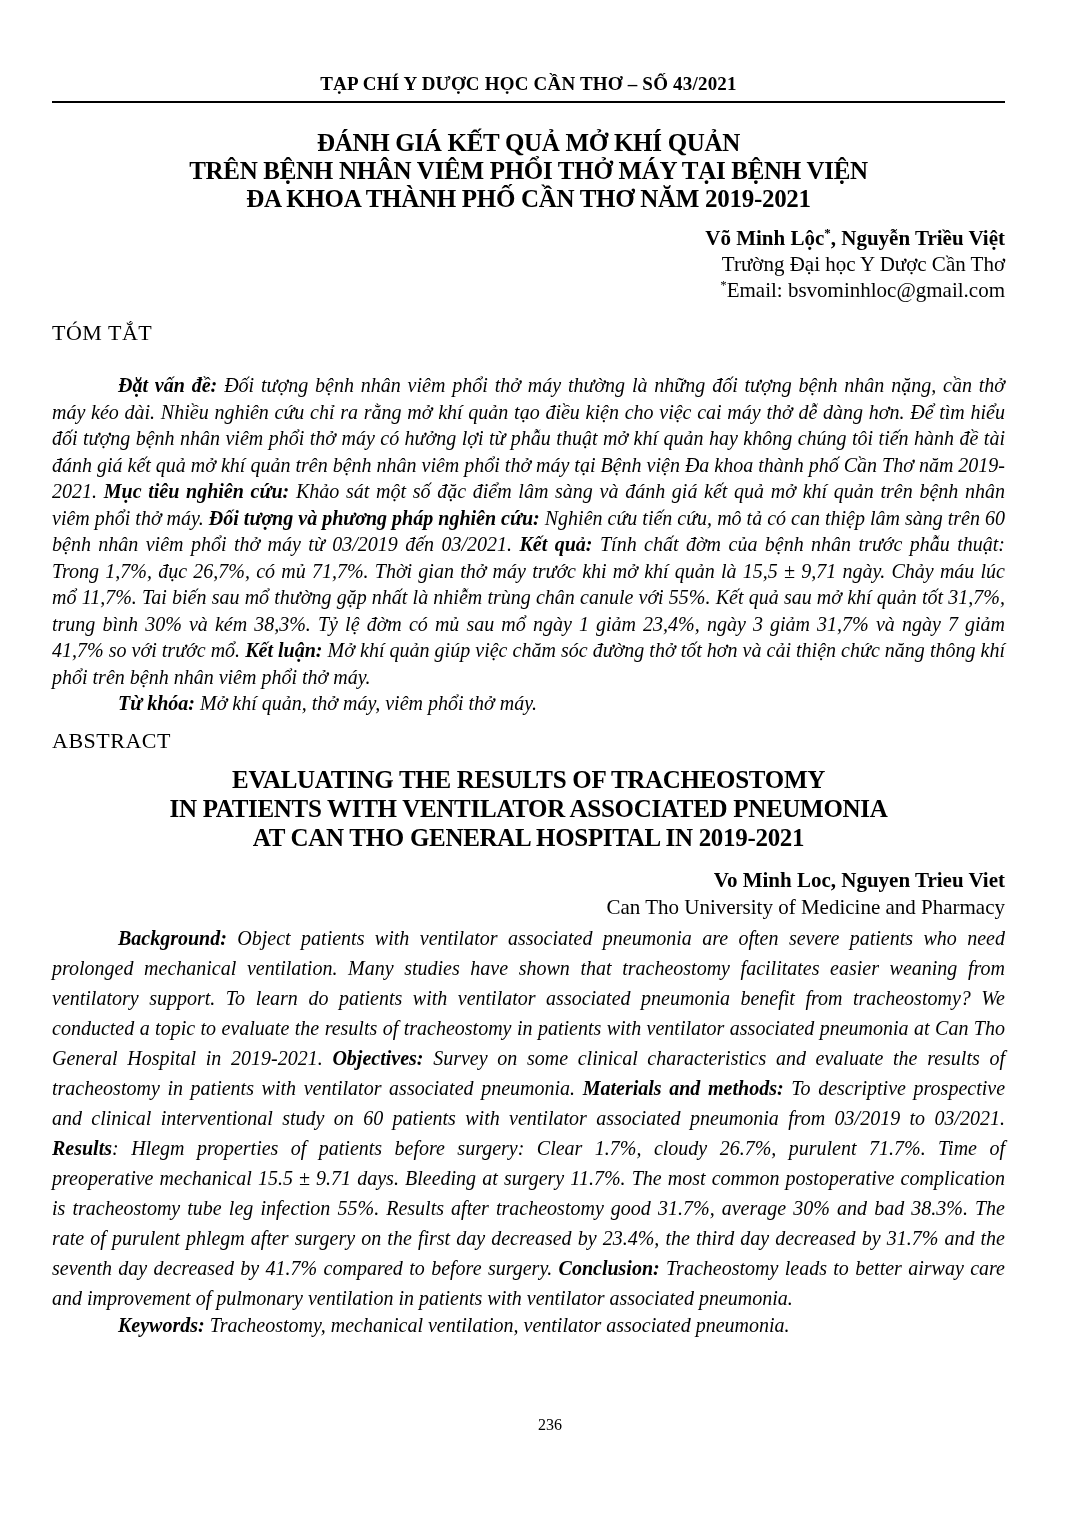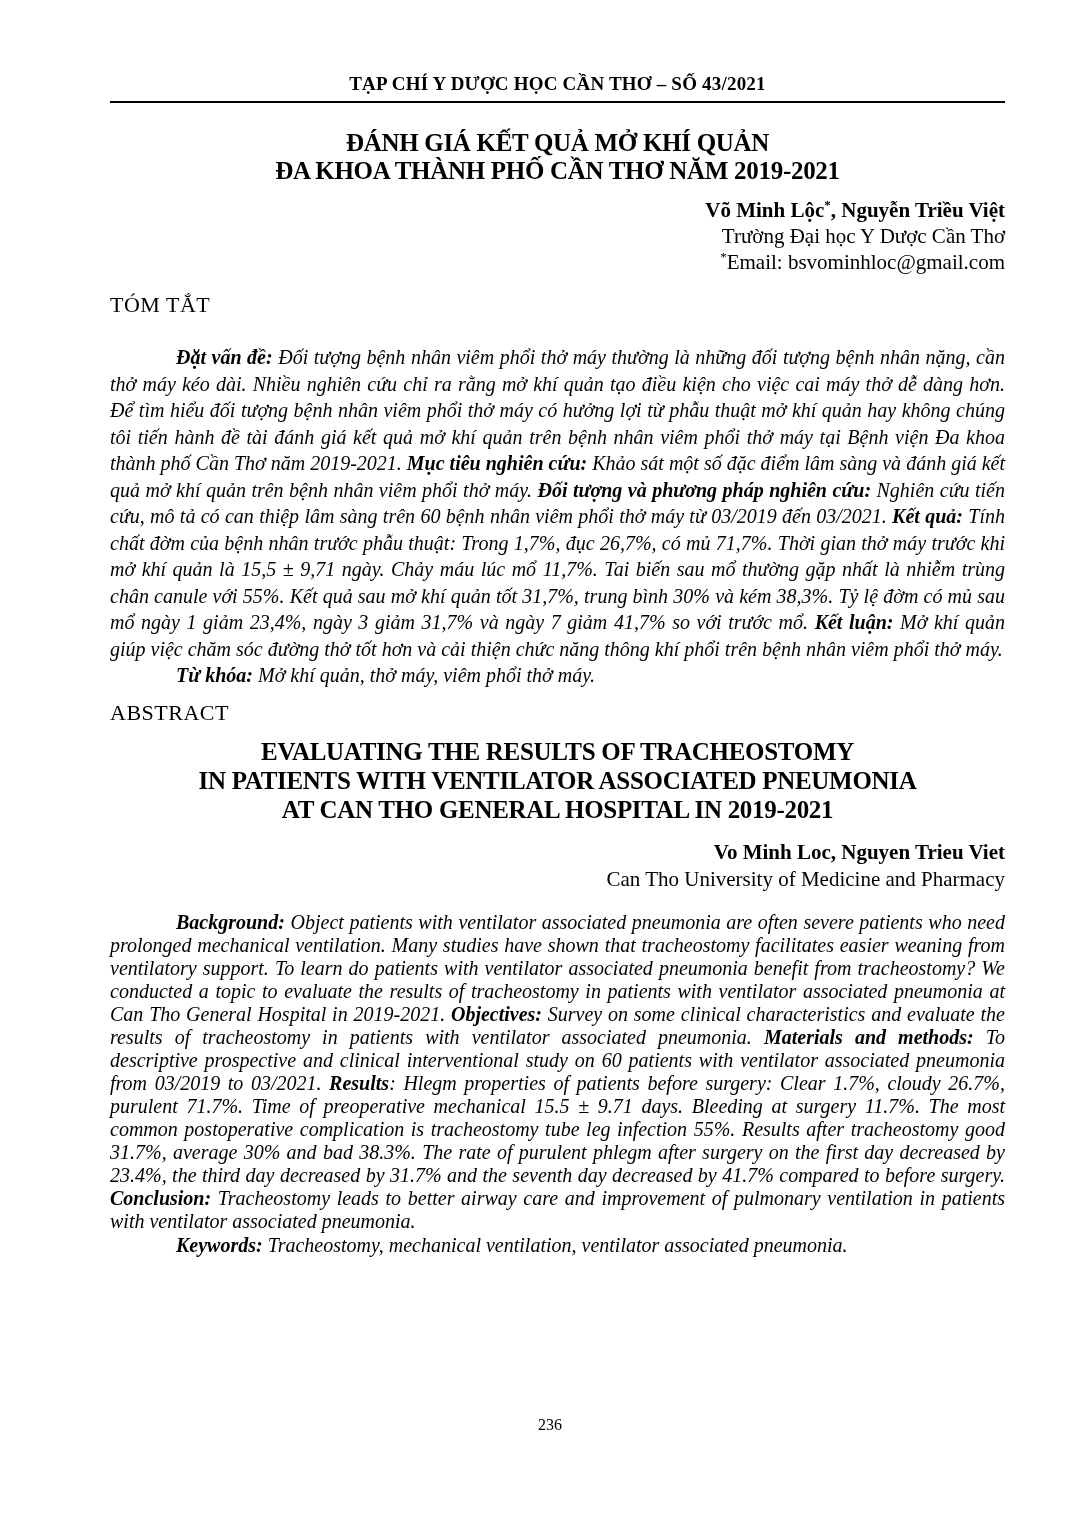--- a/index.html
+++ b/index.html
@@ -2,21 +2,21 @@
 <html><head>
 <meta charset="utf-8">
 <style>
   html, body { margin: 0; padding: 0; }
   body {
     width: 1090px; height: 1520px;
     background: #ffffff; color: #000000;
     font-family: "Liberation Serif", serif;
     position: relative; overflow: hidden;
   }
-  .page { padding: 72px 85px 0 110px; }
+  .page { padding: 72px 85px 0 52px; }
 
   .journal-header {
     font-size: 19px; line-height: 23px; font-weight: bold;
     text-align: center; letter-spacing: 0.2px;
     padding-bottom: 6px; border-bottom: 2px solid #000;
   }
 
   .title {
     font-weight: bold; text-align: center;
     font-size: 25px; line-height: 28px; letter-spacing: -0.3px;
@@ -35,40 +35,41 @@
   }
   .heading-vi { margin-top: 17px; }
   .heading-en { margin-top: 11px; }
 
   .para {
     font-style: italic; font-size: 20px; line-height: 26.5px;
     text-align: justify; margin: 0; text-indent: 66px;
   }
   .para-vi { margin-top: 26px; }
   .keywords-vi { text-align: left; }
-  .para-en { margin-top: 18px; line-height: 23px; }
+  .para-en { margin-top: 2px; line-height: 30px; }
   .keywords-en { text-align: left; line-height: 25.8px; }
 
   .b { font-weight: bold; }
   sup { font-size: 0.62em; line-height: 0; }
 
   .page-number {
     position: absolute; left: 95px; width: 910px; top: 1416px;
     text-align: center; font-size: 16px;
   }
 </style>
 </head>
 <body>
 
 <div class="page">
 
   <div class="journal-header">TẠP CHÍ Y DƯỢC HỌC CẦN THƠ – SỐ 43/2021</div>
 
   <div class="title title-vi">
     <div>ĐÁNH GIÁ KẾT QUẢ MỞ KHÍ QUẢN</div>
+    <div>TRÊN BỆNH NHÂN VIÊM PHỔI THỞ MÁY TẠI BỆNH VIỆN</div>
     <div>ĐA KHOA THÀNH PHỐ CẦN THƠ NĂM 2019-2021</div>
   </div>
 
   <div class="byline byline-vi">
     <div class="authors"><span>Võ Minh Lộc</span><sup>*</sup><span>, Nguyễn Triều Việt</span></div>
     <div>Trường Đại học Y Dược Cần Thơ</div>
     <div><sup>*</sup><span>Email: bsvominhloc@gmail.com</span></div>
   </div>
 
   <h2 class="section-heading heading-vi">TÓM TẮT</h2>

